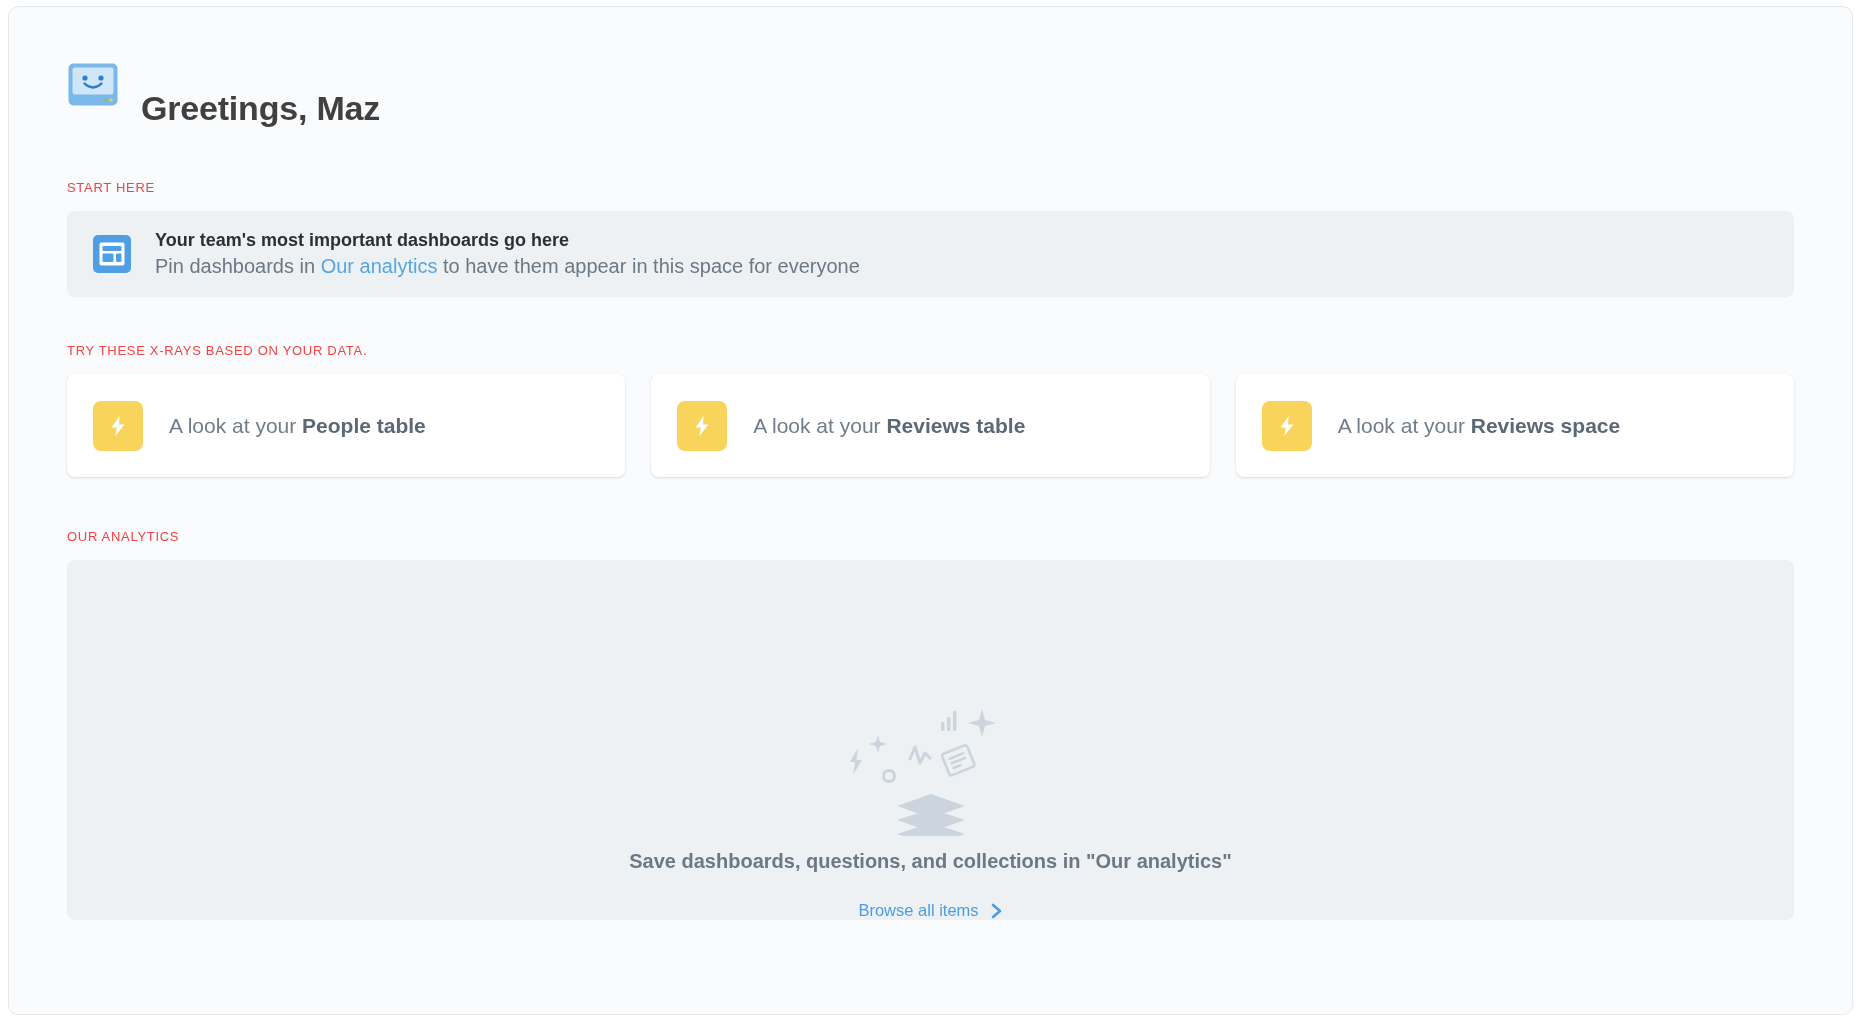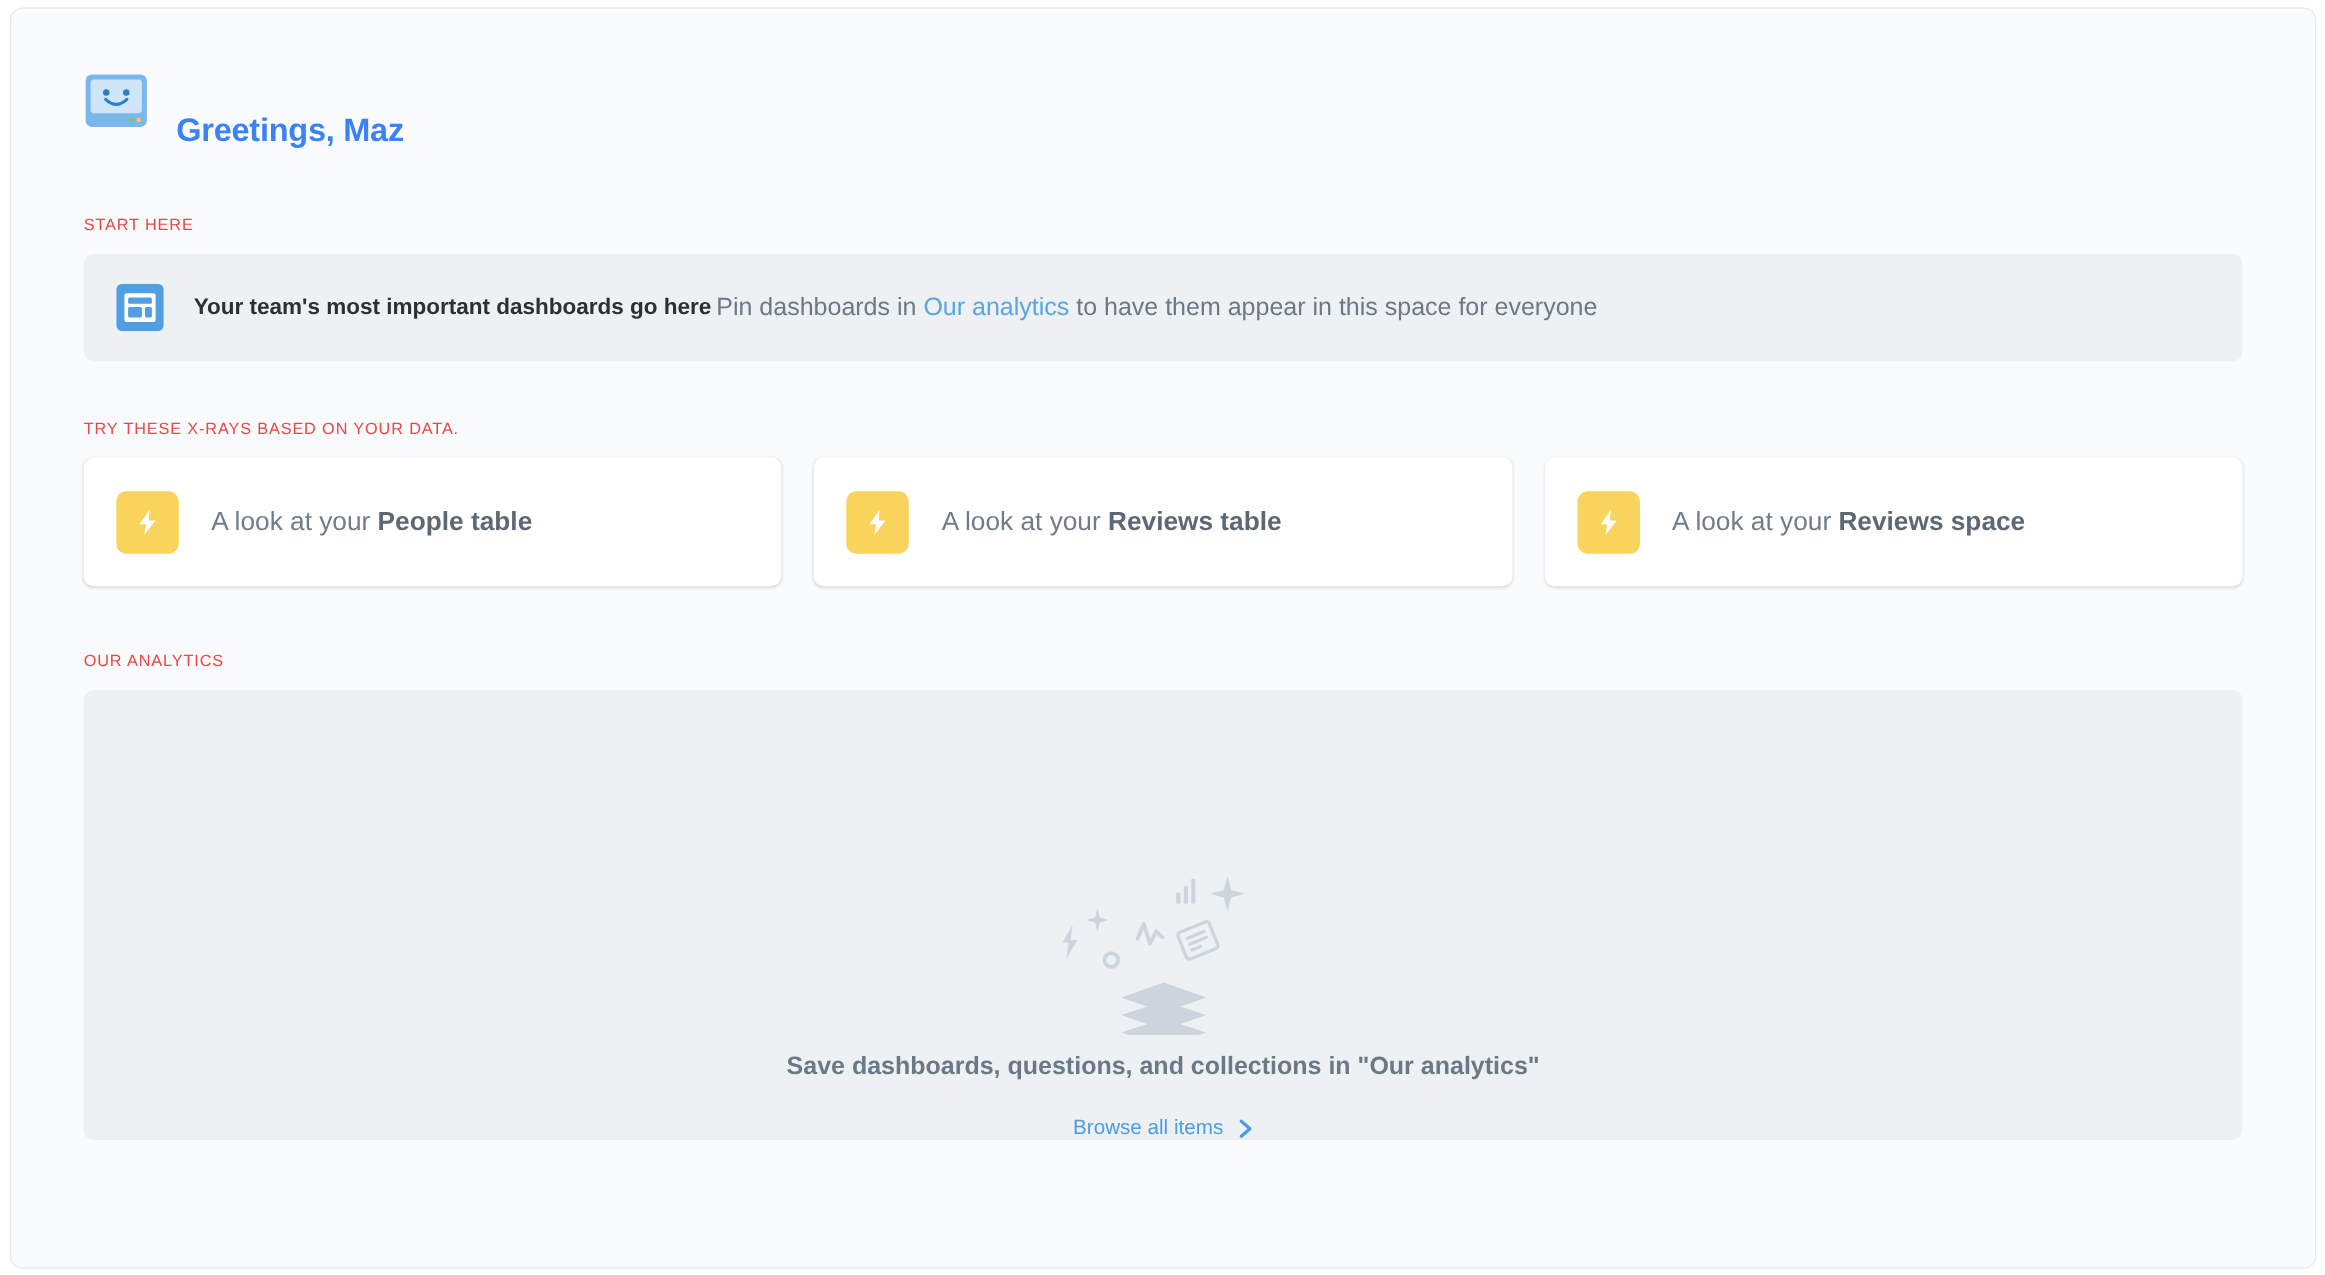--- a/index.html
+++ b/index.html
@@ -36,23 +36,23 @@
     margin-bottom: 52px;
   }
 
   .logo-icon {
     width: 52px;
     height: 45px;
     flex: 0 0 auto;
   }
 
   .greeting-title {
-    font-size: 26px;
+    font-size: 34px;
     font-weight: 700;
-    color: #3b82f6;
+    color: #404040;
     letter-spacing: -0.2px;
     margin-top: 48px;
   }
 
   
   .section-label {
     font-size: 13px;
     font-weight: 400;
     letter-spacing: 0.7px;
     color: #ef4444;
@@ -67,21 +67,21 @@
     height: 86px;
     display: flex;
     align-items: center;
     padding: 0 26px;
     gap: 24px;
     margin-bottom: 46px;
   }
 
   .dash-icon { width: 38px; height: 38px; flex: 0 0 auto; }
 
-  .pin-banner-text { display: flex; flex-direction: row; gap: 4px; }
+  .pin-banner-text { display: flex; flex-direction: column; gap: 4px; }
 
   .pin-banner-title {
     font-size: 18px;
     font-weight: 700;
     color: #2b3036;
   }
 
   .pin-banner-sub {
     font-size: 20px;
     color: #6b7885;

